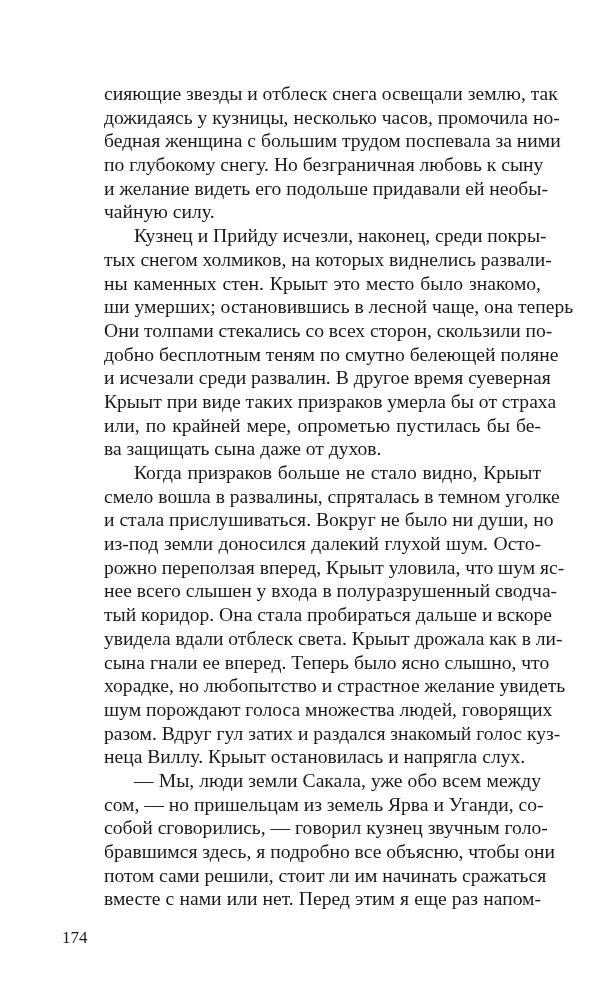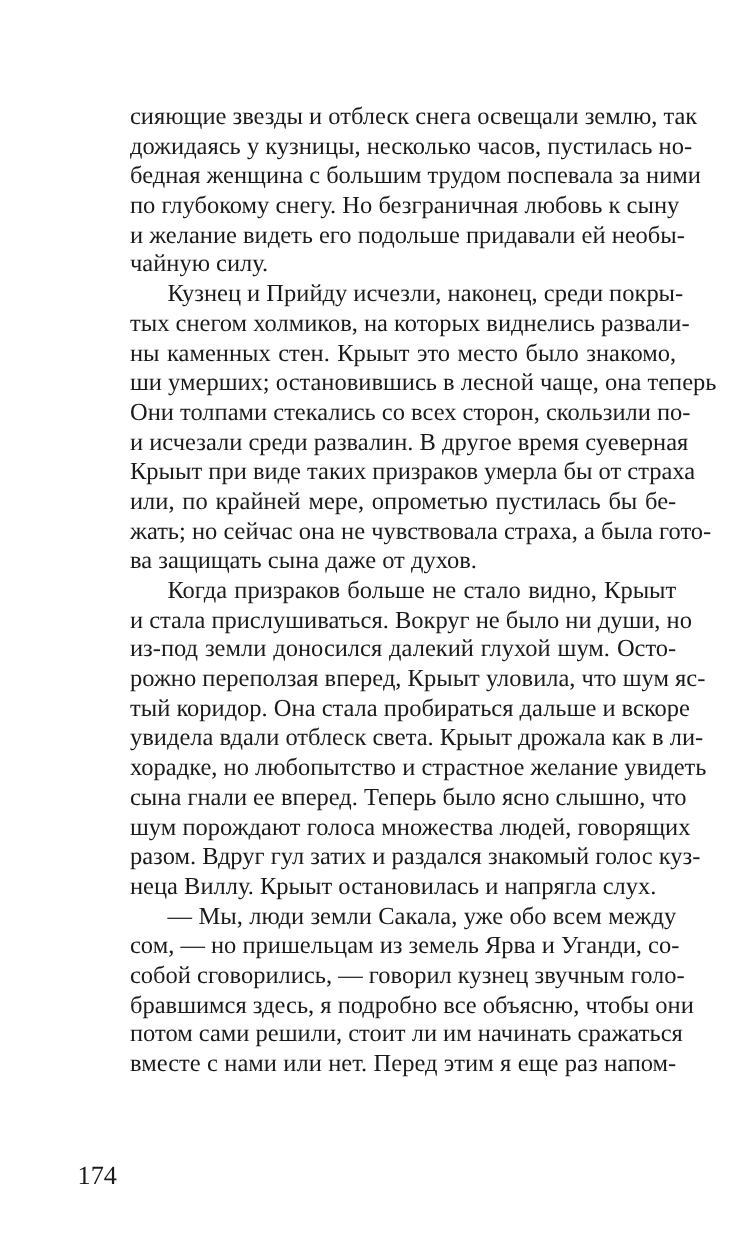--- a/index.html
+++ b/index.html
@@ -11,56 +11,58 @@
   }
   .line {
     display:block; white-space:nowrap; text-align:justify;
     text-align-last:justify; height:23.7px;margin-left:42px;
   }
   .line.last { text-align-last:left; }
   .line.indent { padding-left:30px; }
   .pagenum {
     position:absolute; left:62px; top:928px;
     font-family:"Liberation Serif", "DejaVu Serif", serif;
-    font-size:21px; color:#1a1a1a;
+    font-size:17px; color:#1a1a1a;
   }
 </style>
 </head>
 <body>
 
 <div class="page">
   <div>
     <span class="line">сияющие звезды и отблеск снега освещали землю, так</span>
-    <span class="line">дожидаясь у кузницы, несколько часов, пустилась но-</span>
+    <span class="line">дожидаясь у кузницы, несколько часов, промочила но-</span>
     <span class="line">бедная женщина с большим трудом поспевала за ними</span>
     <span class="line">по глубокому снегу. Но безграничная любовь к сыну</span>
     <span class="line">и желание видеть его подольше придавали ей необы-</span>
     <span class="line last">чайную силу.</span>
   </div>
   <div>
     <span class="line indent">Кузнец и Прийду исчезли, наконец, среди покры-</span>
     <span class="line">тых снегом холмиков, на которых виднелись развали-</span>
     <span class="line">ны каменных стен. Крыыт это место было знакомо,</span>
     <span class="line">ши умерших; остановившись в лесной чаще, она теперь</span>
     <span class="line">Они толпами стекались со всех сторон, скользили по-</span>
+    <span class="line">добно бесплотным теням по смутно белеющей поляне</span>
     <span class="line">и исчезали среди развалин. В другое время суеверная</span>
     <span class="line">Крыыт при виде таких призраков умерла бы от страха</span>
     <span class="line">или, по крайней мере, опрометью пустилась бы бе-</span>
-    <span class="line">жать; но сейчас она не чувствовала страха, а была гото-</span>
     <span class="line last">ва защищать сына даже от духов.</span>
   </div>
   <div>
     <span class="line indent">Когда призраков больше не стало видно, Крыыт</span>
+    <span class="line">смело вошла в развалины, спряталась в темном уголке</span>
     <span class="line">и стала прислушиваться. Вокруг не было ни души, но</span>
     <span class="line">из-под земли доносился далекий глухой шум. Осто-</span>
     <span class="line">рожно переползая вперед, Крыыт уловила, что шум яс-</span>
+    <span class="line">нее всего слышен у входа в полуразрушенный сводча-</span>
     <span class="line">тый коридор. Она стала пробираться дальше и вскоре</span>
     <span class="line">увидела вдали отблеск света. Крыыт дрожала как в ли-</span>
+    <span class="line">сына гнали ее вперед. Теперь было ясно слышно, что</span>
     <span class="line">хорадке, но любопытство и страстное желание увидеть</span>
-    <span class="line">сына гнали ее вперед. Теперь было ясно слышно, что</span>
     <span class="line">шум порождают голоса множества людей, говорящих</span>
     <span class="line">разом. Вдруг гул затих и раздался знакомый голос куз-</span>
     <span class="line last">неца Виллу. Крыыт остановилась и напрягла слух.</span>
   </div>
   <div>
     <span class="line indent">— Мы, люди земли Сакала, уже обо всем между</span>
     <span class="line">сом, — но пришельцам из земель Ярва и Уганди, со-</span>
     <span class="line">собой сговорились, — говорил кузнец звучным голо-</span>
     <span class="line">бравшимся здесь, я подробно все объясню, чтобы они</span>
     <span class="line">потом сами решили, стоит ли им начинать сражаться</span>

